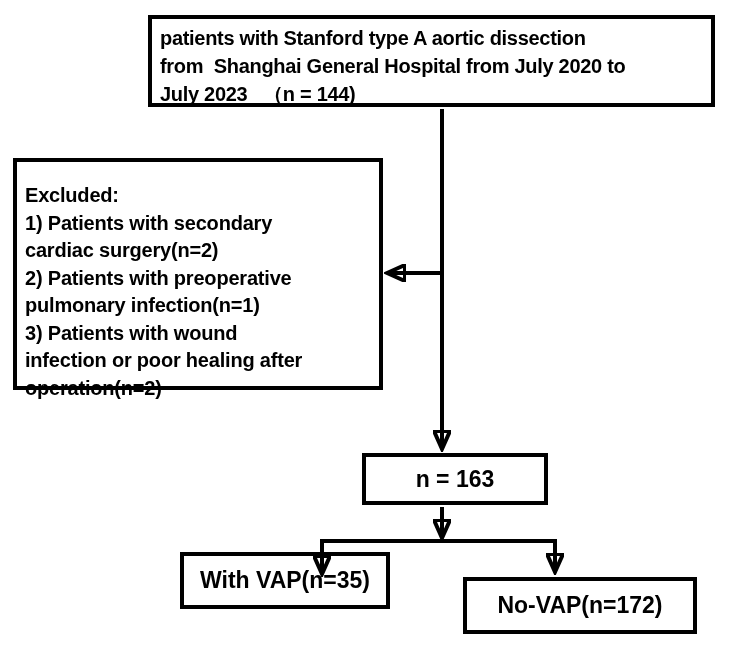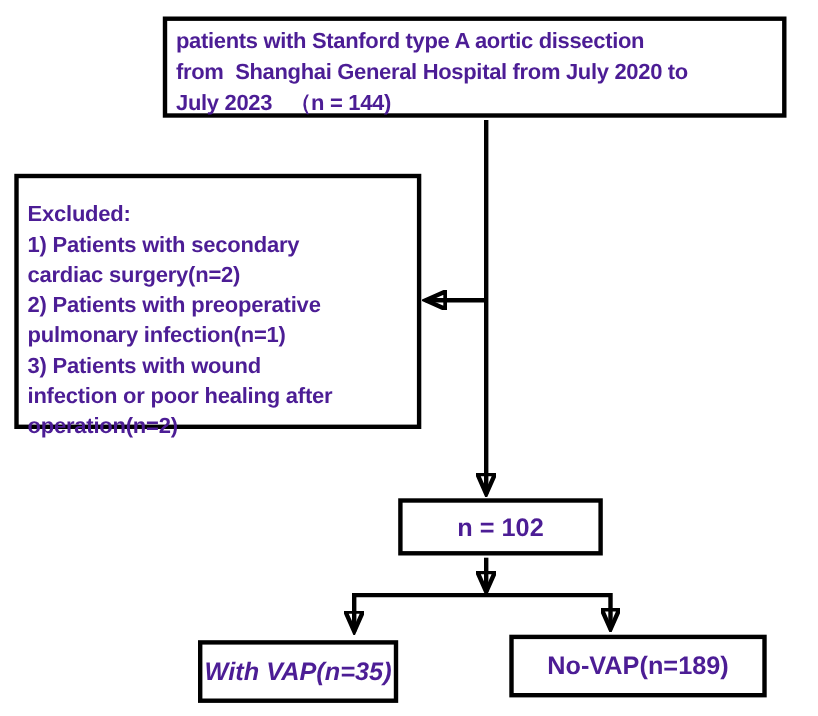--- a/index.html
+++ b/index.html
@@ -3,21 +3,21 @@
 <meta charset="utf-8">
 <style>
   html, body { margin: 0; padding: 0; background: #ffffff; }
   .stage {
     position: relative;
     width: 744px;
     height: 651px;
     background: #ffffff;
     font-family: "Liberation Sans", sans-serif;
     font-weight: 700;
-    color: #4c1d95;
+    color: #000000;
     overflow: hidden;
   }
   .box {
     position: absolute;
     border: 4px solid #000000;
     background: #ffffff;
     box-sizing: border-box;
   }
   .box .txt {
     display: block;
@@ -37,23 +37,22 @@
   .excluded-box {
     left: 13px; top: 158px; width: 370px; height: 232px;
     padding: 20px 8px;
     font-size: 20px; line-height: 27.5px; letter-spacing: -0.2px;
   }
   .n139-box {
     left: 362px; top: 453px; width: 186px; height: 52px;
     font-size: 23px;
   }
   .withvap-box {
-    left: 180px; top: 582px; width: 182px; height: 57px;
+    left: 180px; top: 552px; width: 210px; height: 57px;
     font-size: 23px;
-    font-style: italic;
   }
   .novap-box {
     left: 463px; top: 577px; width: 234px; height: 57px;
     font-size: 23px;
   }
   .connectors {
     position: absolute;
     left: 0; top: 0;
     width: 744px; height: 651px;
     pointer-events: none;
@@ -81,29 +80,29 @@
 1) Patients with secondary
 cardiac surgery(n=2)
 2) Patients with preoperative
 pulmonary infection(n=1)
 3) Patients with wound
 infection or poor healing after
 operation(n=2)</span>
   </div>
 
   <div class="box n139-box center">
-    <span class="txt">n = 102</span>
+    <span class="txt">n = 163</span>
   </div>
 
   <div class="box withvap-box center">
     <span class="txt">With VAP(n=35)</span>
   </div>
 
   <div class="box novap-box center">
-    <span class="txt">No-VAP(n=189)</span>
+    <span class="txt">No-VAP(n=172)</span>
   </div>
 
   <svg class="connectors" viewBox="0 0 744 651" xmlns="http://www.w3.org/2000/svg">
     <defs>
       <marker id="arrowhead" markerUnits="userSpaceOnUse" markerWidth="22" markerHeight="18" refX="19" refY="9" orient="auto-start-reverse">
         <path d="M1 1 L19 9 L1 17 Z" fill="#000000" stroke="none"></path>
       </marker>
     </defs>
 
     <path d="M442 109 L442 449" marker-end="url(#arrowhead)"></path>

